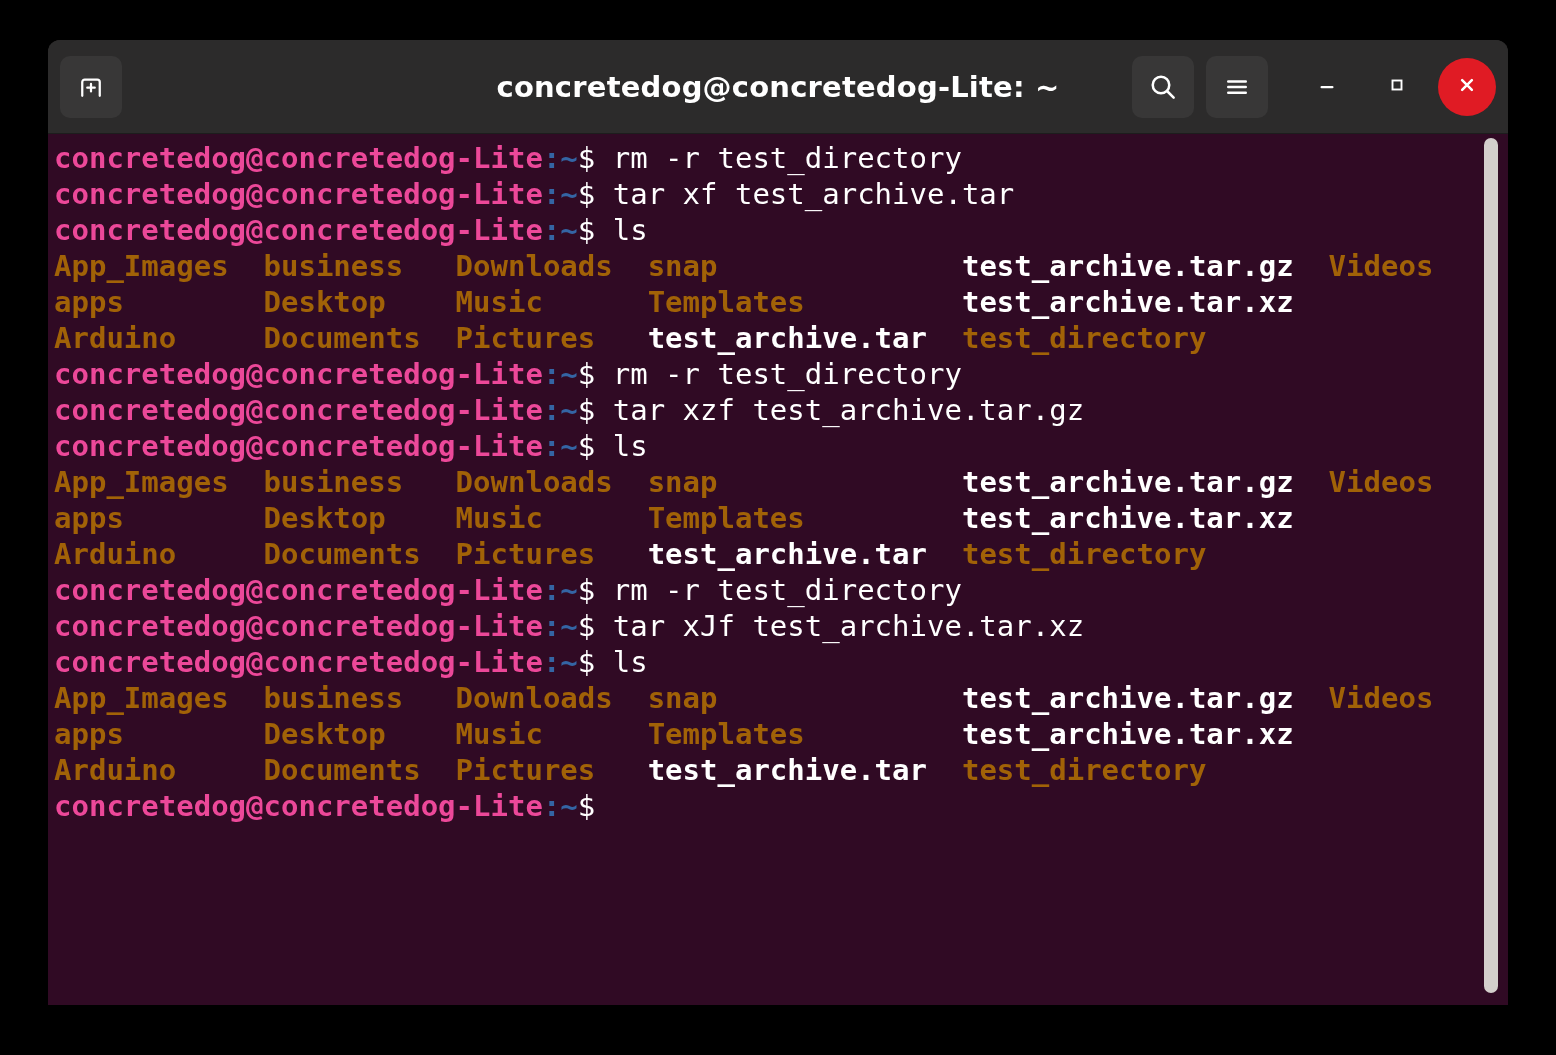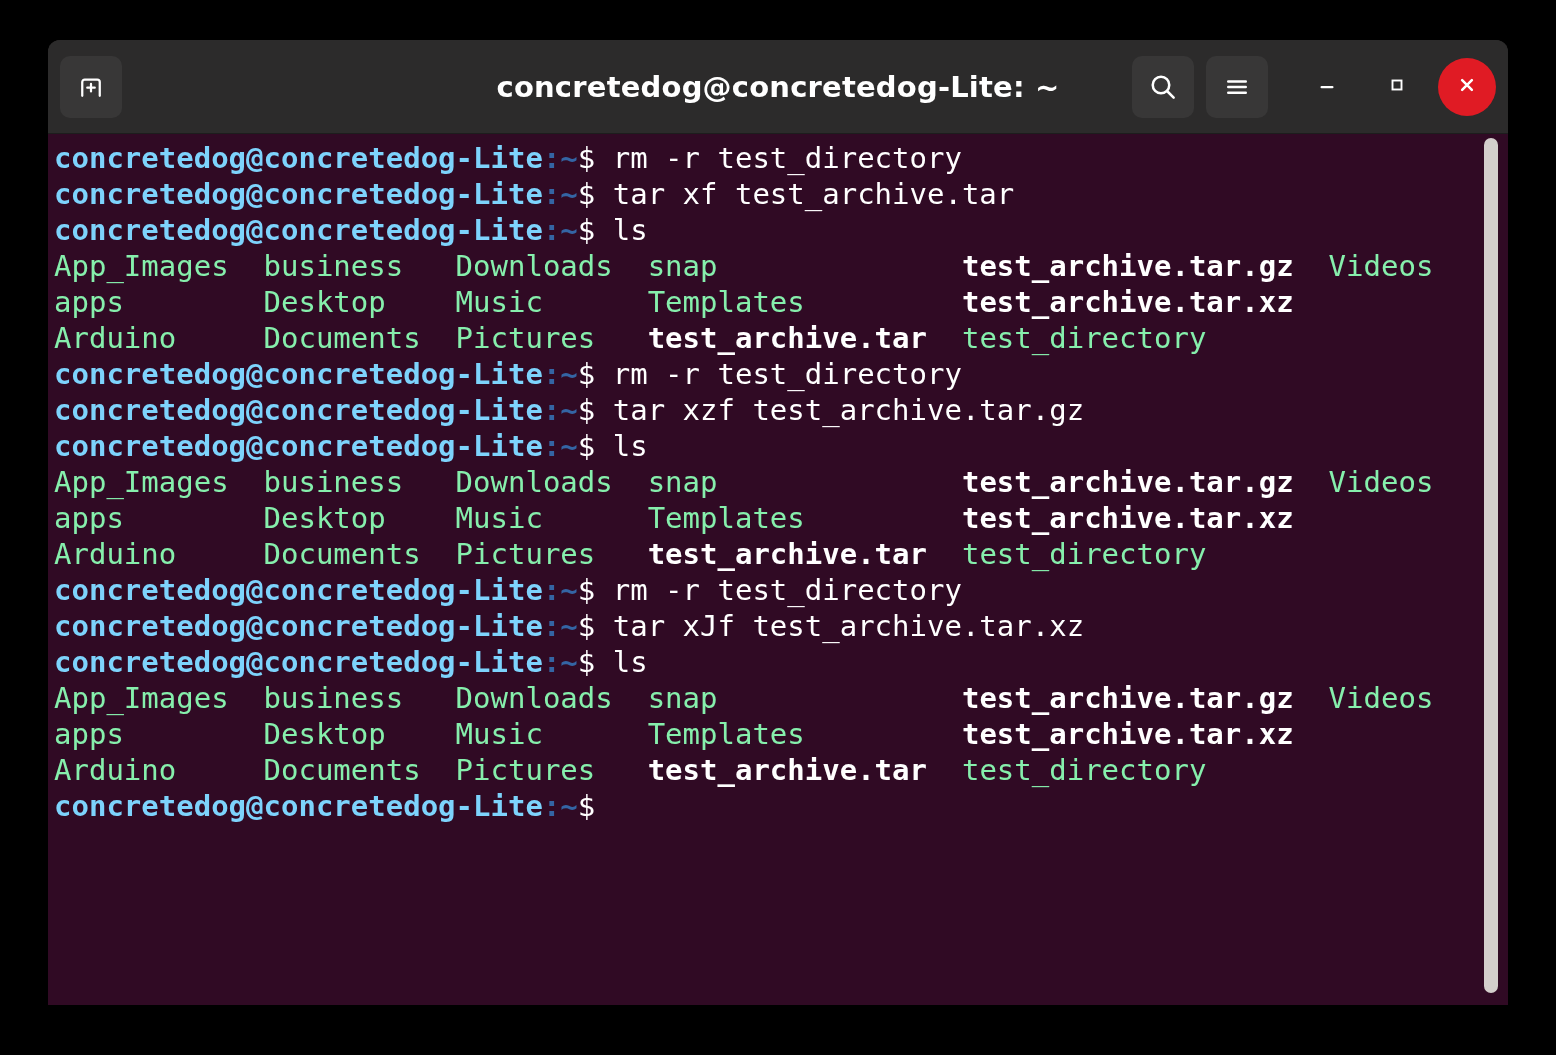--- a/index.html
+++ b/index.html
@@ -99,24 +99,24 @@
     bottom: 0;
     font-family: "DejaVu Sans Mono", monospace;
     font-size: 29px;
     line-height: 36px;
     white-space: pre;
     color: #ffffff;
   }
 
   .line { height: 36px; }
 
-  .g { color: #7dd3fc; font-weight: bold; }   
+  .g { color: #ec4899; font-weight: bold; }   
   .b { color: #3465a4; font-weight: bold; }   
   .w { color: #ffffff; }                      
-  .dir { color: #86efac; font-weight: normal; } 
+  .dir { color: #a16207; font-weight: bold; } 
   .arc { color: #ffffff; font-weight: bold; } 
 
   
   #scrollbar {
     position: absolute;
     top: 0; right: 10px;
     width: 14px;
     height: 100%;
   }
   #scroll-thumb {

